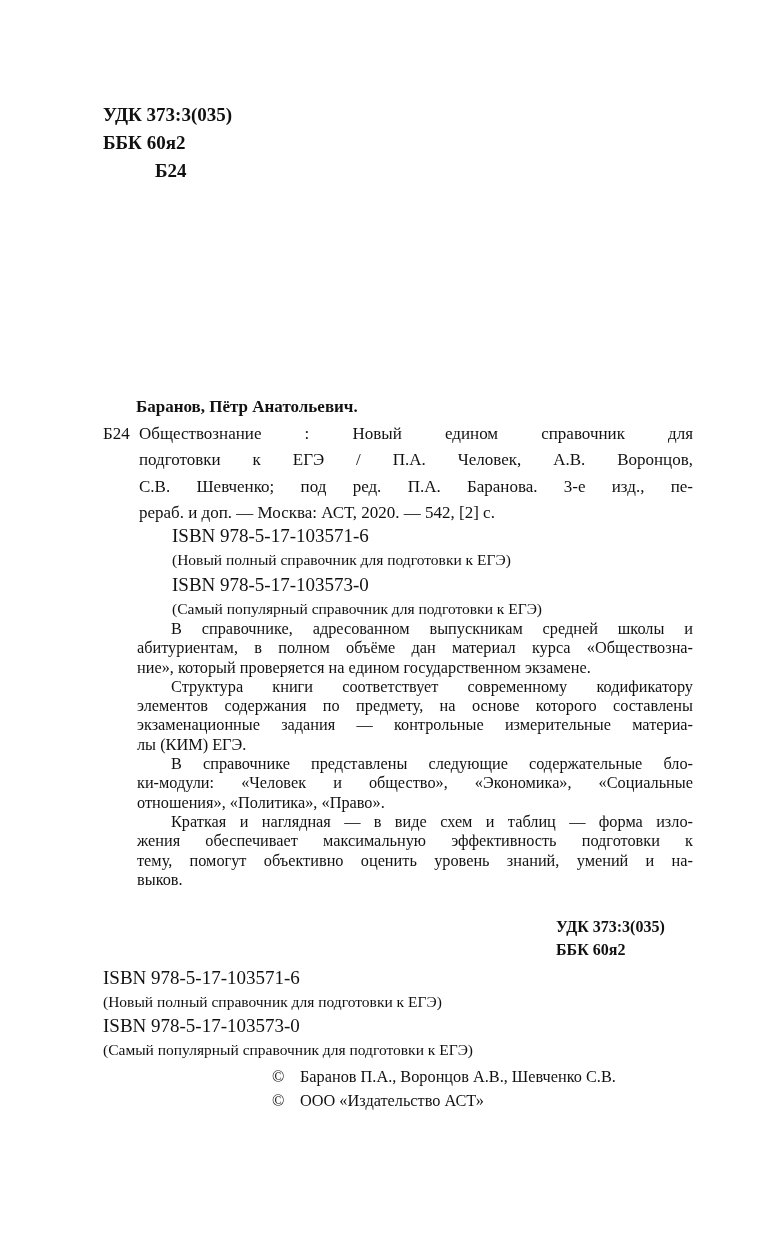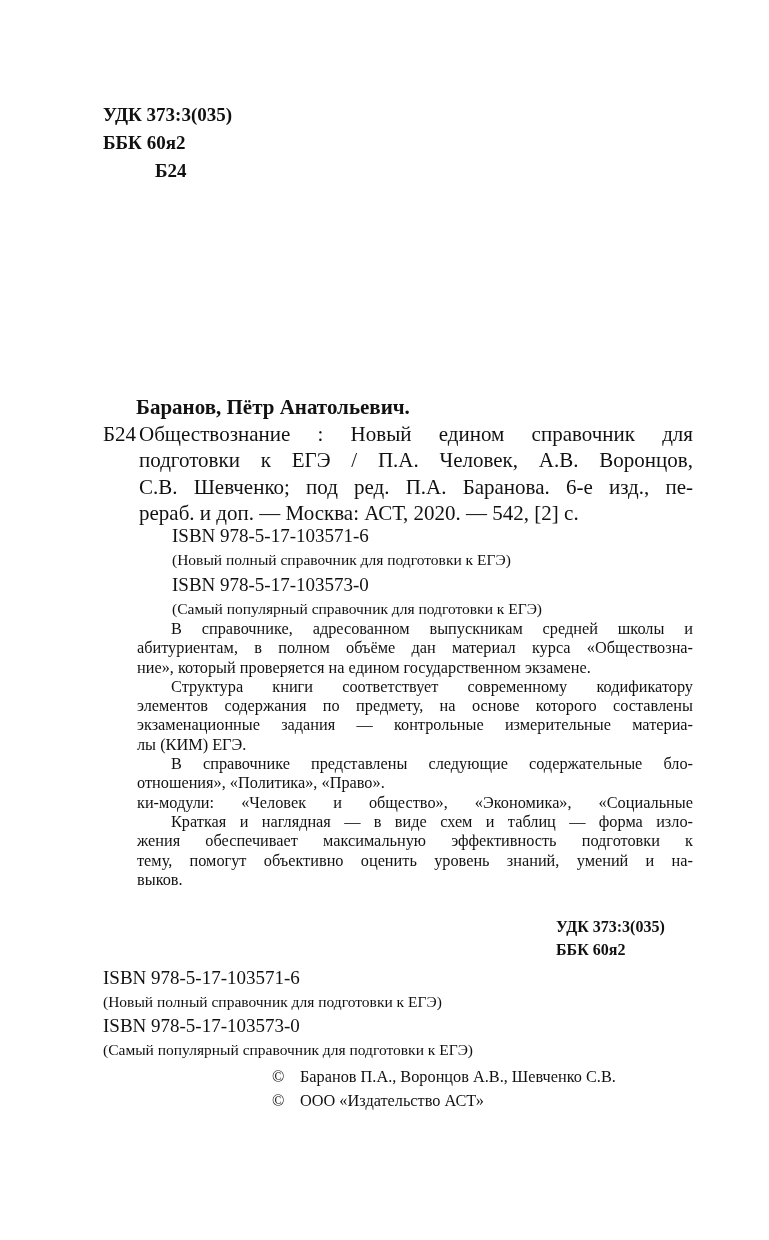--- a/index.html
+++ b/index.html
@@ -24,21 +24,21 @@
       font-weight: bold;
       font-size: 19px;
       line-height: 28px;
     }
     .top-codes .b24 { padding-left: 52px; }
 
     
     .biblio {
       left: 103px; top: 394px; width: 590px;
       font-family: "Liberation Serif", serif;
-      font-size: 21px;
+      font-size: 17px;
       line-height: 26.5px;
     }
     .biblio .author {
       font-weight: bold;
       padding-left: 33px;
     }
     .biblio .entry {
       display: flex;
     }
     .biblio .code {
@@ -113,21 +113,21 @@
   <div class="b24">Б24</div>
 </div>
 
 <div class="abs biblio">
   <div class="author">Баранов, Пётр Анатольевич.</div>
   <div class="entry">
     <div class="code">Б24</div>
     <div class="entry-text">
       <span class="line">Обществознание : Новый едином справочник для</span>
       <span class="line">подготовки к ЕГЭ  / П.А. Человек, А.В. Воронцов,</span>
-      <span class="line">С.В. Шевченко; под ред. П.А. Баранова. 6-е изд., пе-</span>
+      <span class="line">С.В. Шевченко; под ред. П.А. Баранова. 3-е изд., пе-</span>
       <span class="line last">рераб. и доп. — Москва: АСТ, 2020. — 542, [2] с.</span>
     </div>
   </div>
 </div>
 
 <div class="abs isbn-block">
   <div class="isbn">ISBN 978-5-17-103571-6</div>
   <div class="note">(Новый полный справочник для подготовки к ЕГЭ)</div>
   <div class="isbn">ISBN 978-5-17-103573-0</div>
   <div class="note">(Самый популярный справочник для подготовки к ЕГЭ)</div>
@@ -135,22 +135,22 @@
 
 <div class="abs annotation">
   <span class="l indent">В справочнике, адресованном выпускникам средней школы и</span>
   <span class="l">абитуриентам, в полном объёме дан материал курса «Обществозна-</span>
   <span class="l end">ние», который проверяется на едином государственном экзамене.</span>
   <span class="l indent">Структура книги соответствует современному кодификатору</span>
   <span class="l">элементов содержания по предмету, на основе которого составлены</span>
   <span class="l">экзаменационные задания — контрольные измерительные материа-</span>
   <span class="l end">лы (КИМ) ЕГЭ.</span>
   <span class="l indent">В справочнике представлены следующие содержательные бло-</span>
+  <span class="l">ки-модули:  «Человек и общество», «Экономика», «Социальные</span>
   <span class="l end">отношения», «Политика»,  «Право».</span>
-  <span class="l">ки-модули:  «Человек и общество», «Экономика», «Социальные</span>
   <span class="l indent">Краткая и наглядная — в виде схем и таблиц — форма изло-</span>
   <span class="l">жения обеспечивает максимальную эффективность подготовки к</span>
   <span class="l">тему, помогут объективно оценить уровень знаний, умений и на-</span>
   <span class="l end">выков.</span>
 </div>
 
 <div class="abs codes-right">
   <div>УДК 373:3(035)</div>
   <div>ББК 60я2</div>
 </div>

